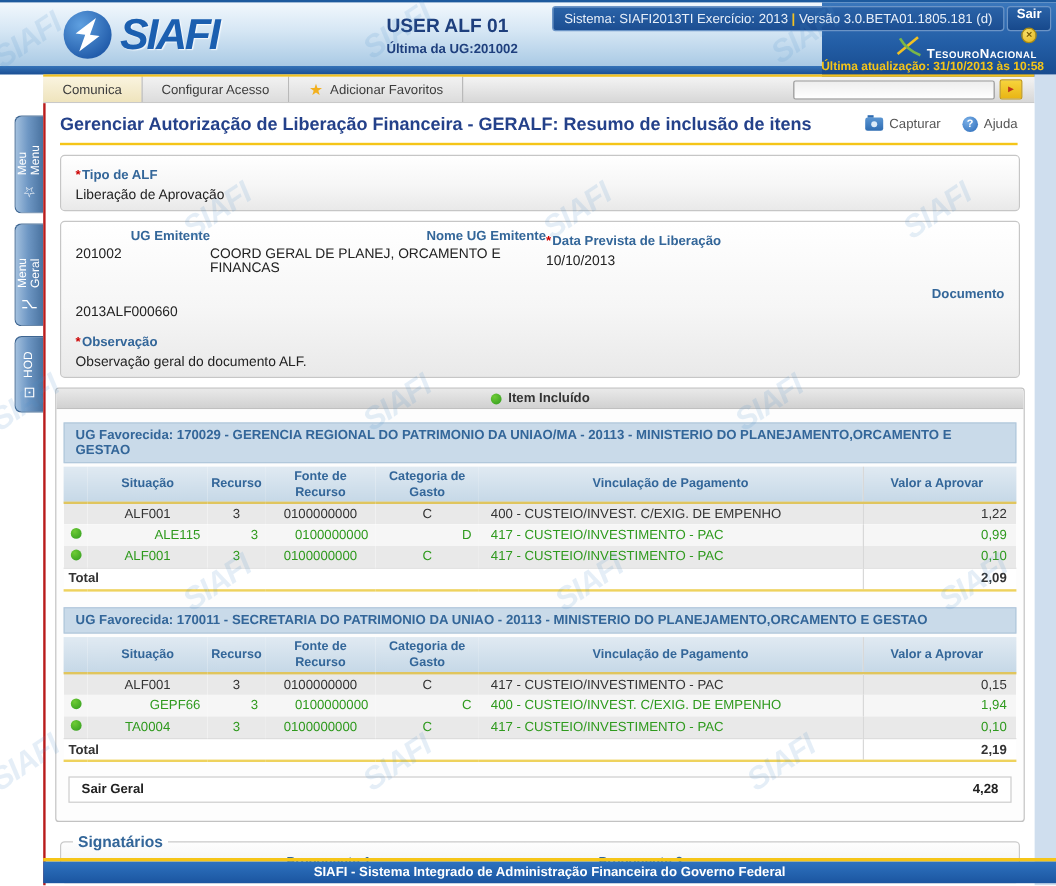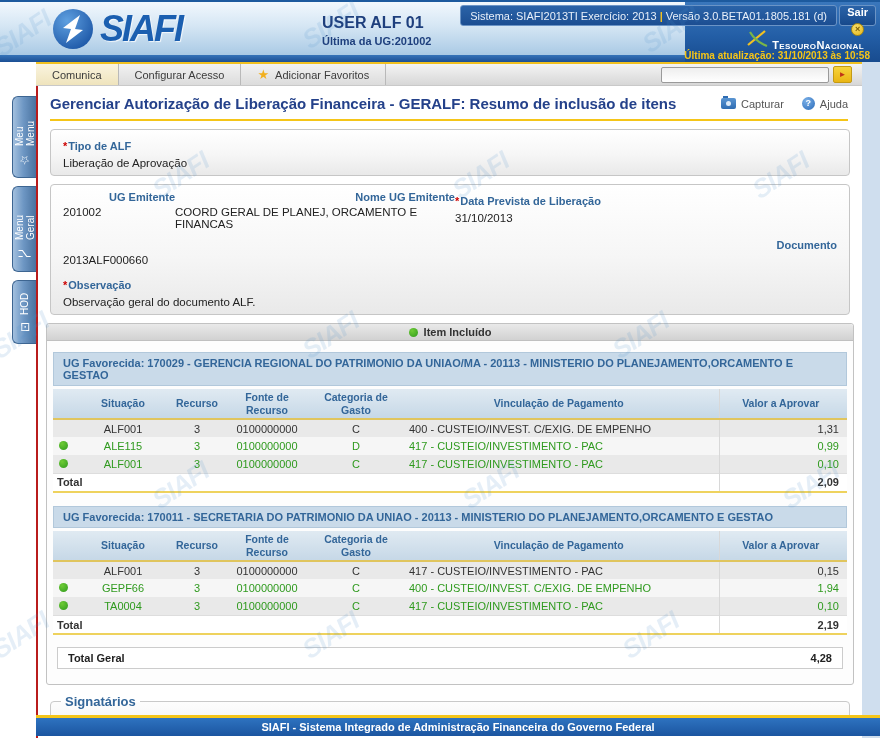--- a/index.html
+++ b/index.html
@@ -92,21 +92,21 @@
     padding:4px 9px; margin-top:6px; }
   .group-header.second { margin-top:13px; }
   table.items { width:100%; border-collapse:collapse; table-layout:fixed; margin-top:3px; font-size:11px; }
   table.items th { background:linear-gradient(180deg,#e0eaf2,#c6d8e7); color:#336699; font-weight:bold; font-size:10.5px;
     padding:2px 3px; border-bottom:2px solid #e0c55e; text-align:center; line-height:1.2; vertical-align:middle; height:26px; }
   table.items td { padding:2px 6px; color:#333; text-align:center; height:18px; overflow:hidden; white-space:nowrap; }
   table.items td.c-vin { text-align:left; padding-left:10px; }
   table.items td.c-val, table.items th.h-val { text-align:right; padding-right:8px; border-left:1px solid #d8d8d8; }
   table.items th.h-val { text-align:center; }
   tr.r-odd td { background:#e9e9e9; }
-  tr.r-even td { background:#f6f6f6; }
+  tr.r-even td { background:#f6f6f6;text-align:right; }
   tr.included td { color:#2f9a1e; }
   tr.total-row td { background:#fff; font-weight:bold; border-top:1px solid #ddd; border-bottom:2px solid #eed25d; height:19px; }
   tr.total-row td.t-label { text-align:left; padding-left:4px; }
   .total-geral { margin:12px 4px 7px; border:1px solid #ccc; background:#fff; display:flex; justify-content:space-between;
     padding:4px 10px; font-size:11px; font-weight:bold; color:#222; }
 
   
   fieldset.sign { margin:9px 12px 0; border:1px solid #c9c9c9; border-radius:4px;
     background:linear-gradient(180deg,#fdfdfd,#efefef); padding:2px 12px 10px; }
   fieldset.sign legend { color:#336699; font-weight:bold; font-size:13px; padding:0 4px; margin-left:-2px; }
@@ -238,21 +238,21 @@
         <div>
           <div class="lbl">UG Emitente</div>
           <div class="val">201002</div>
         </div>
         <div>
           <div class="lbl">Nome UG Emitente</div>
           <div class="val">COORD GERAL DE PLANEJ, ORCAMENTO E FINANCAS</div>
         </div>
         <div>
           <div><span class="req">*</span><span class="lbl">Data Prevista de Liberação</span></div>
-          <div class="val">31/10/2013</div>
+          <div class="val">10/10/2013</div>
         </div>
       </div>
       <div class="fblock">
         <div class="lbl">Documento</div>
         <div class="val">2013ALF000660</div>
       </div>
       <div>
         <div><span class="req">*</span><span class="lbl">Observação</span></div>
         <div class="val">Observação geral do documento ALF.</div>
       </div>
@@ -288,21 +288,21 @@
             </tr>
           </thead>
           <tbody>
             <tr class="r-odd">
               <td></td>
               <td>ALF001</td>
               <td>3</td>
               <td>0100000000</td>
               <td>C</td>
               <td class="c-vin">400 - CUSTEIO/INVEST. C/EXIG. DE EMPENHO</td>
-              <td class="c-val">1,31</td>
+              <td class="c-val">1,22</td>
             </tr>
             <tr class="r-even included">
               <td><span class="dot"></span></td>
               <td>ALE115</td>
               <td>3</td>
               <td>0100000000</td>
               <td>D</td>
               <td class="c-vin">417 - CUSTEIO/INVESTIMENTO - PAC</td>
               <td class="c-val">0,99</td>
             </tr>
@@ -373,21 +373,21 @@
               <td class="c-val">0,10</td>
             </tr>
             <tr class="total-row">
               <td colspan="6" class="t-label">Total</td>
               <td class="c-val">2,19</td>
             </tr>
           </tbody>
         </table>
 
         <div class="total-geral">
-          <span>Total Geral</span>
+          <span>Sair Geral</span>
           <span>4,28</span>
         </div>
       </div>
     </div>
 
     <fieldset class="sign">
       <legend>Signatários</legend>
       <div class="sign-row">
         <div class="sign-field">
           <div class="lbl">Proponente 1</div>

